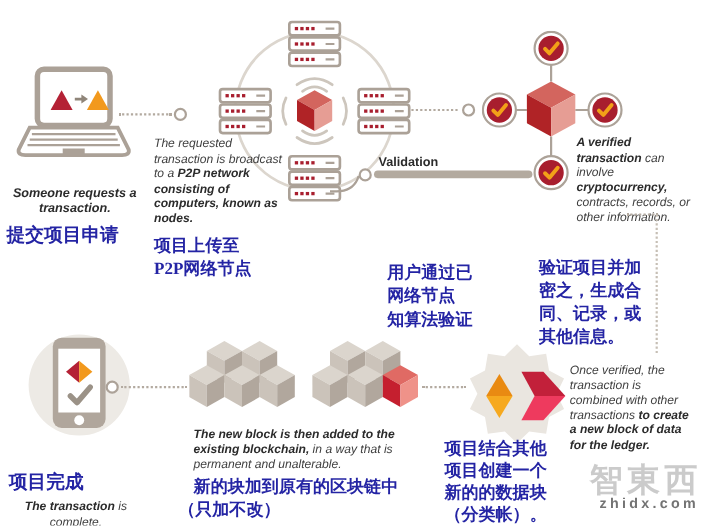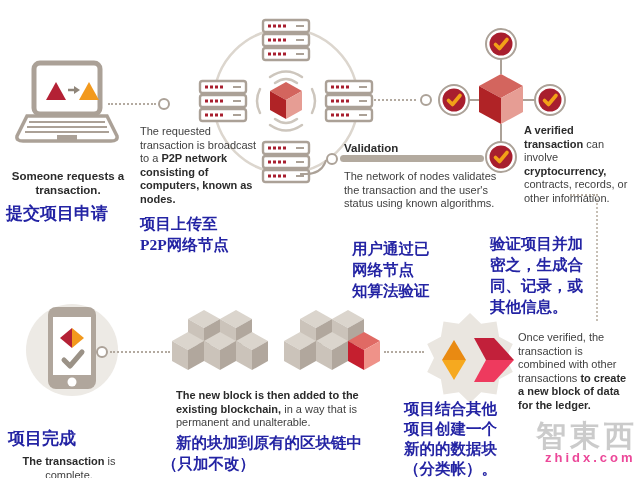--- a/index.html
+++ b/index.html
@@ -1,32 +1,32 @@
 <!DOCTYPE html>
 <html><head>
 <meta charset="utf-8">
 <style>
   html,body{margin:0;padding:0;background:#fff;}
   #stage{position:relative;width:640px;height:478px;background:#fff;overflow:hidden;
          font-family:"Liberation Sans","DejaVu Sans",sans-serif;}
   .abs{position:absolute;}
-  .en{font-size:11px;line-height:13.5px;color:#3f3f3f;}
+  .en{font-size:11px;line-height:13.5px;color:#3f3f3f;font-style:italic;}
   .en b{color:#2b2b2b;}
   .en-c{text-align:center;}
   .cap{font-weight:bold;color:#2b2b2b;font-size:11.5px;line-height:14px;}
   .zh{font-family:"Liberation Serif","DejaVu Serif",serif;font-weight:bold;
       color:#2424a4;font-size:15.5px;line-height:21px;}
   .zh-big{font-size:17px;}
   .dots{border-top:2px dotted #b3aaa0;height:0;}
   .vdots{border-left:2px dotted #c6bfb5;width:0;}
   .ring{width:8px;height:8px;border:2px solid #aca298;border-radius:50%;background:#fff;}
   .vbar{height:7px;background:#b3aa9f;border-radius:4px;}
   .wm-logo{font-weight:bold;font-size:30px;letter-spacing:4px;color:#cbcbcb;
            font-family:"Liberation Sans",sans-serif;}
-  .wm-site{font-weight:bold;font-size:13px;letter-spacing:3px;color:#ec4899;}
+  .wm-site{font-weight:bold;font-size:13px;letter-spacing:3px;color:#737373;}
   svg{display:block;}
 </style>
 </head>
 <body>
 
 <div id="stage">
 
   <svg class="abs" style="left:12px;top:60px;" width="110" height="108" viewBox="0 0 110 108">
     <rect x="22" y="3" width="66" height="51" rx="6" fill="#fff" stroke="#aba197" stroke-width="5"></rect>
     <polygon points="34,40 44,22 54,40" fill="#b42135"></polygon>
@@ -102,21 +102,20 @@
     <div>项目上传至</div>
     <div>P2P网络节点</div>
   </div>
 
   <svg class="abs" style="left:298px;top:150px;" width="36" height="26" viewBox="0 0 36 26">
     <path d="M 2,24 L 8,24 Q 22,24 27,13 L 28,10" fill="none" stroke="#aba197" stroke-width="2"></path>
   </svg>
   <div class="abs ring" style="left:326px;top:153px;"></div>
   <div class="abs cap" style="left:344px;top:141px;">Validation</div>
   <div class="abs vbar" style="left:340px;top:155px;width:144px;"></div>
-  <div class="abs en" style="left:344px;top:170px;width:158px;">The network of nodes validates the transaction and the user's status using known algorithms.</div>
   <div class="abs zh" style="left:352px;top:238px;">
     <div>用户通过已</div>
     <div>网络节点</div>
     <div>知算法验证</div>
   </div>
 
   <div class="abs dots" style="left:374px;top:99px;width:42px;"></div>
   <div class="abs ring" style="left:420px;top:94px;"></div>
 
   <svg class="abs" style="left:438px;top:28px;" width="135" height="150" viewBox="0 0 135 150">

